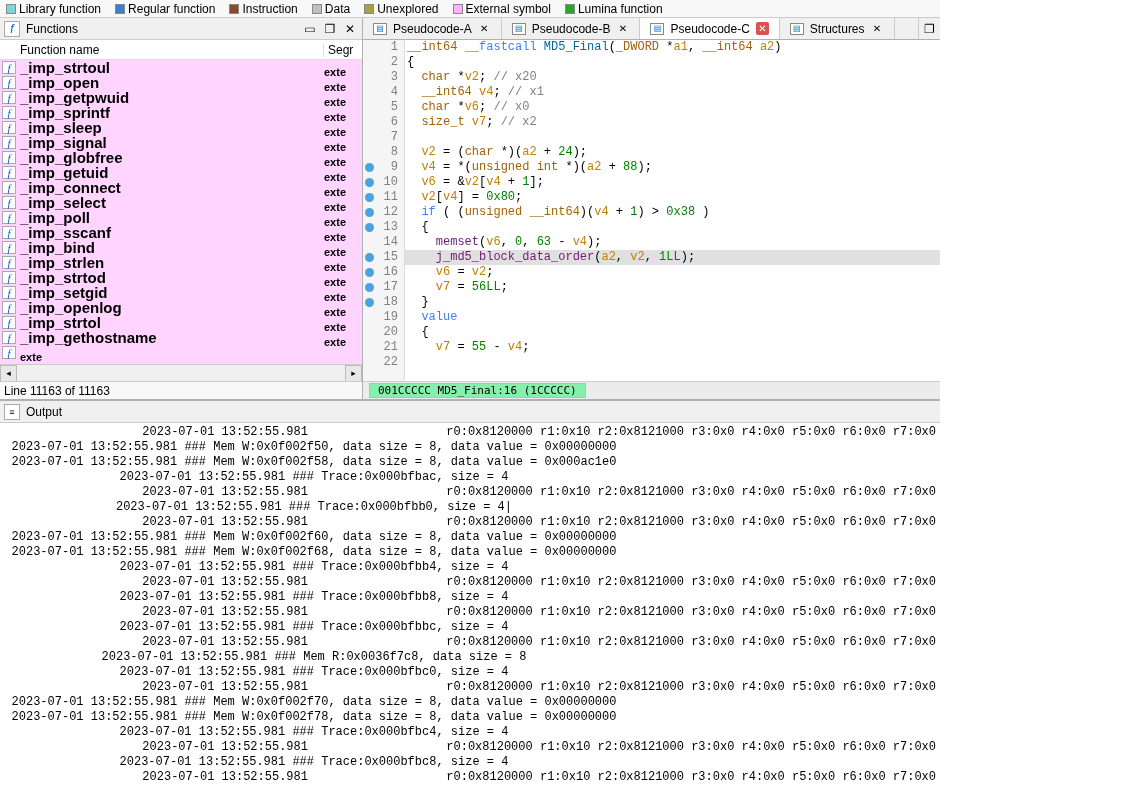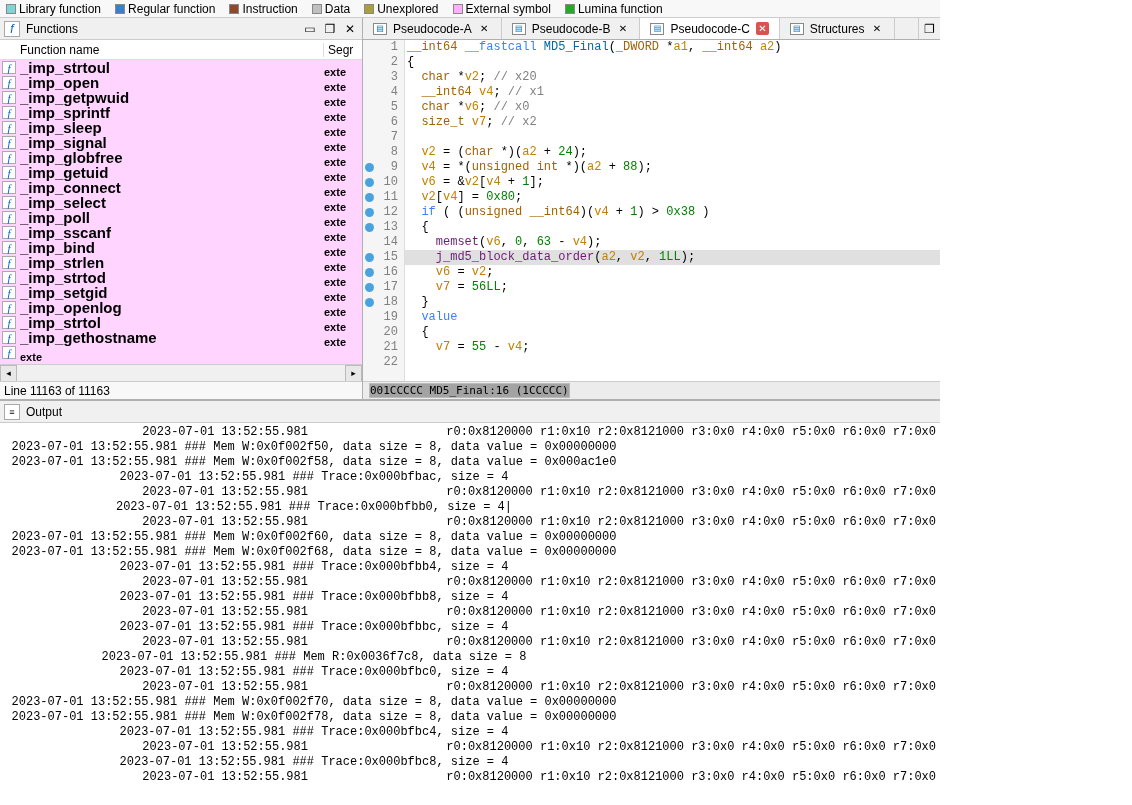--- a/index.html
+++ b/index.html
@@ -53,21 +53,21 @@
 .kw { color: #3b82f6; }
 .ty { color: #a16207; }
 .fn { color: #0369a1; }
 .num { color: #008000; }
 .var { color: #c08000; }
 .cmt { color: #808080; }
 .func-call { color: #701a75; }
 .arg { color: #c08000; }
 
 .code-status { height: 18px; background: #ececec; border-top: 1px solid #ccc; padding: 0 6px; display: flex; align-items: center; font-family: Consolas, monospace; font-size: 11px; }
-.code-status .box { background: #a3a3a3; border: 1px solid #bbb; padding: 0 0; }
+.code-status .box { background: #86efac; border: 1px solid #bbb; padding: 0 8px; }
 
 
 .output-panel { flex: 1; display: flex; flex-direction: column; border-top: 1px solid #b0b0b0; }
 .output-body { flex: 1; font-family: Consolas, "Courier New", monospace; font-size: 12px; line-height: 15px; padding: 2px 4px; overflow: hidden; white-space: pre; text-align: center; }
 .out-line { display: flex; }
 .out-left { width: 620px; }
 .out-right { flex: 1; }
 </style>
 </head>
 <body>

